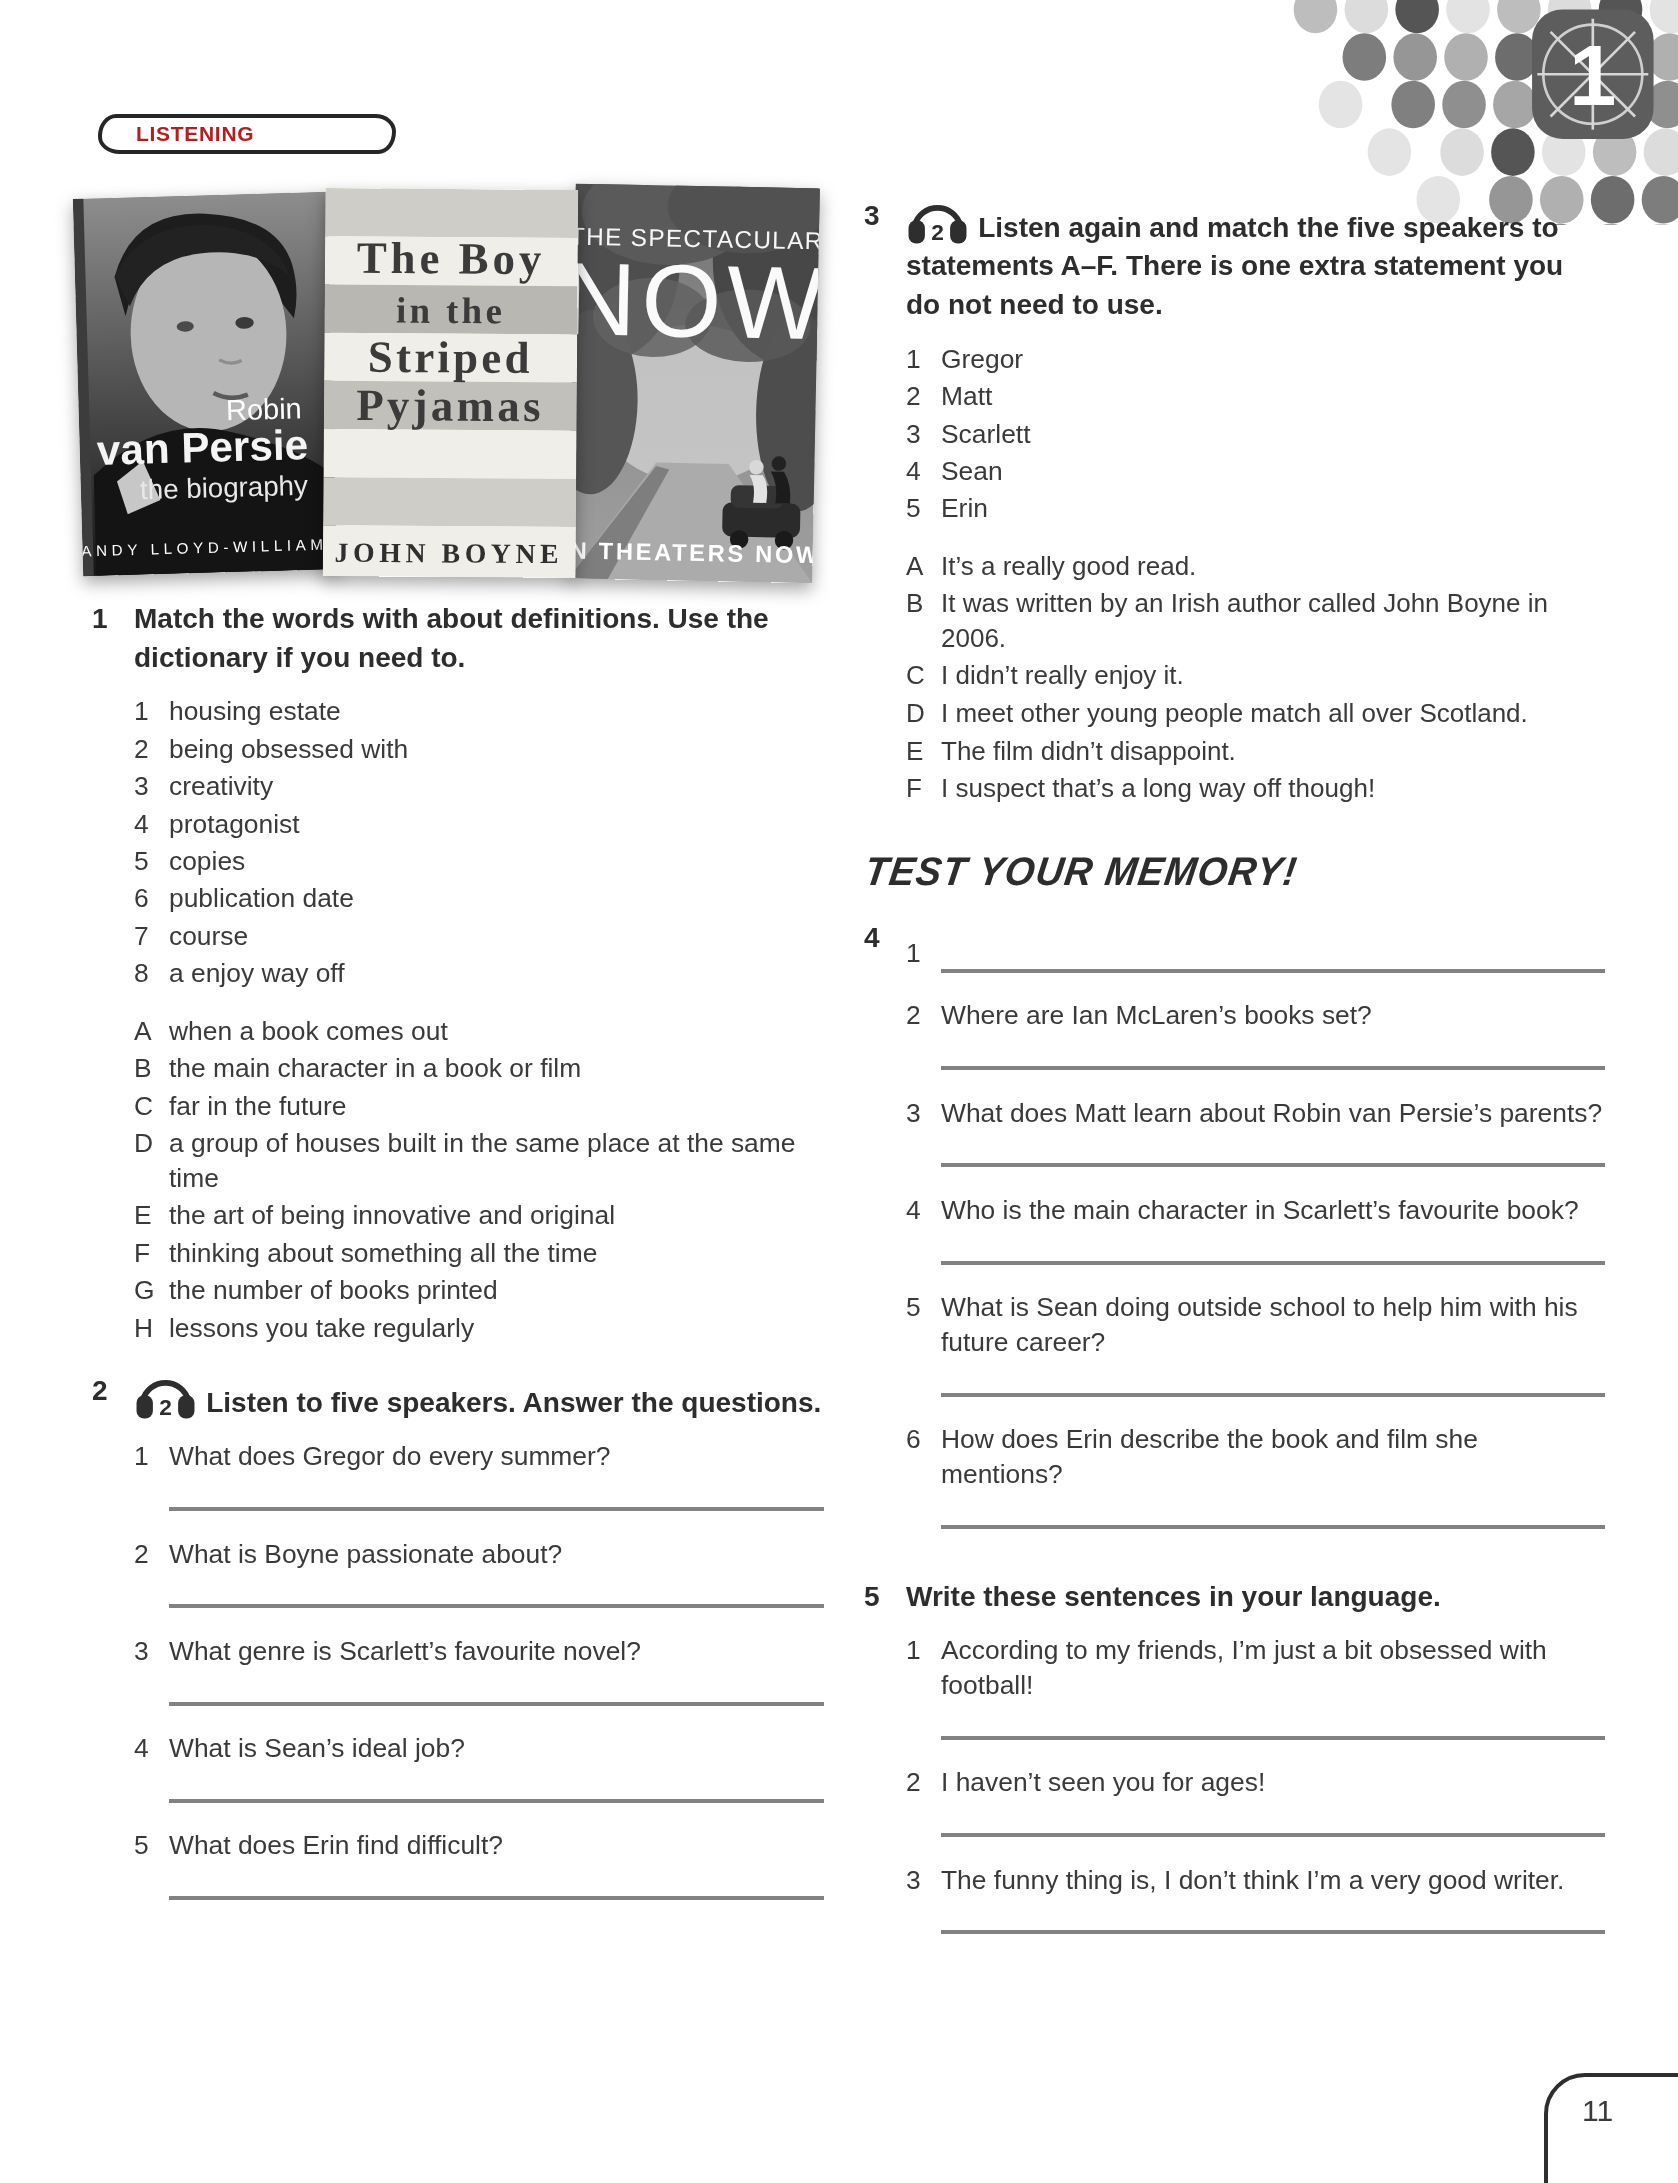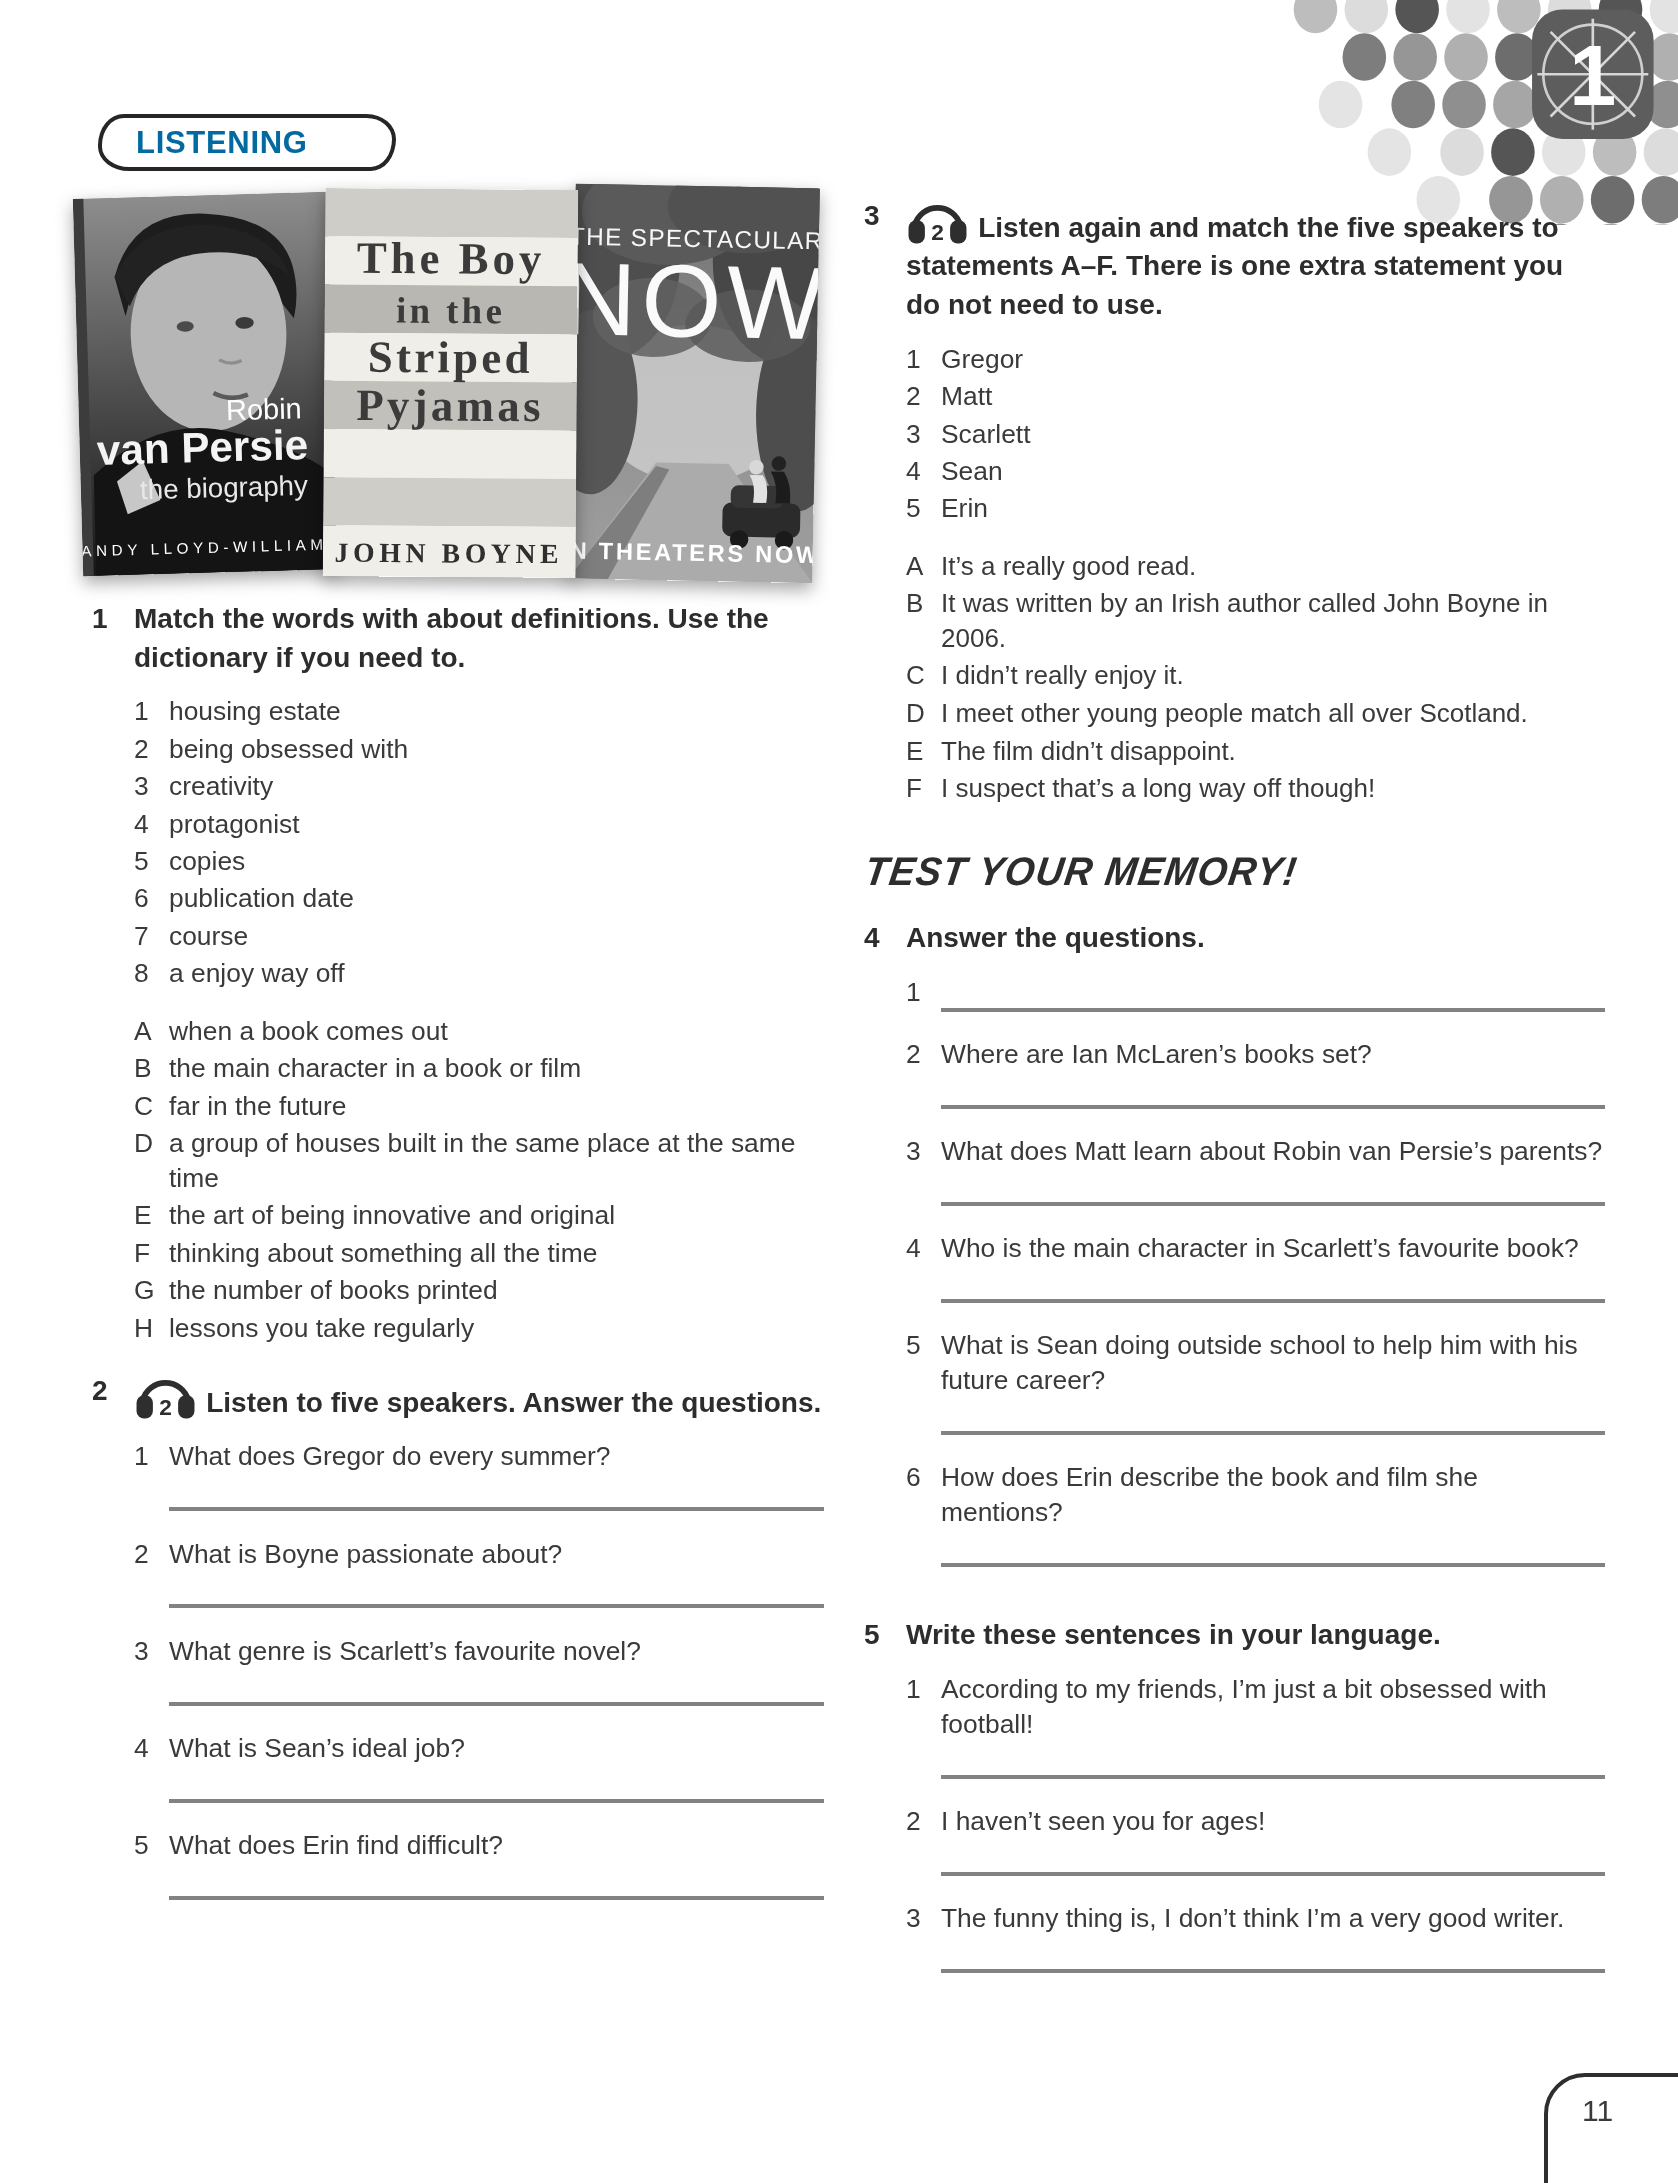--- a/index.html
+++ b/index.html
@@ -8,26 +8,26 @@
     width:1678px;height:2183px;
     background:#ffffff;
     font-family:"Liberation Sans", sans-serif;
     color:#373737;
     overflow:hidden;
   }
   
   .corner-svg{position:absolute;top:0;right:0;width:1678px;height:225px;pointer-events:none;}
   
   .badge{
-    position:absolute;left:98px;top:114px;width:298px;height:57px;
+    position:absolute;left:98px;top:114px;width:298px;height:40px;
     border:4.6px solid #262626;
     border-radius:30px 34px 29px 36px / 36px 29px 37px 28px;
     display:flex;align-items:center;
     padding-left:34px;box-sizing:border-box;
-    font-size:31px;font-weight:bold;letter-spacing:0.7px;color:#0369a1;
+    font-size:21px;font-weight:bold;letter-spacing:0.7px;color:#b91c1c;
   }
   
   .covers{position:absolute;left:78px;top:186px;width:753px;height:404px;}
   .cover{position:absolute;box-shadow:0 6.6px 17px rgba(0,0,0,.35);}
   .cover svg{display:block;}
   .cover-rvp{left:0;top:9.2px;transform:rotate(-1.6deg);z-index:1;}
   .cover-boy{left:246px;top:2.6px;transform:rotate(.4deg);z-index:2;}
   .cover-now{left:494px;top:0;transform:rotate(1.1deg);z-index:1;}
   
   .col{position:absolute;}
@@ -442,21 +442,20 @@
       </div>
     </div>
 
     <div>
       <span class="memory">TEST YOUR MEMORY!</span>
     </div>
 
     <div class="ex">
       <div class="ex-num">4</div>
       <div>
-        <div class="ex-head">Answer the questions.</div>
         <div class="items">
 
             <div class="item q-item">
               <span class="k">1</span>
               <span>
                 <span class="ans-line" style="display:block"></span>
               </span>
             </div>
 
             <div class="item q-item">

